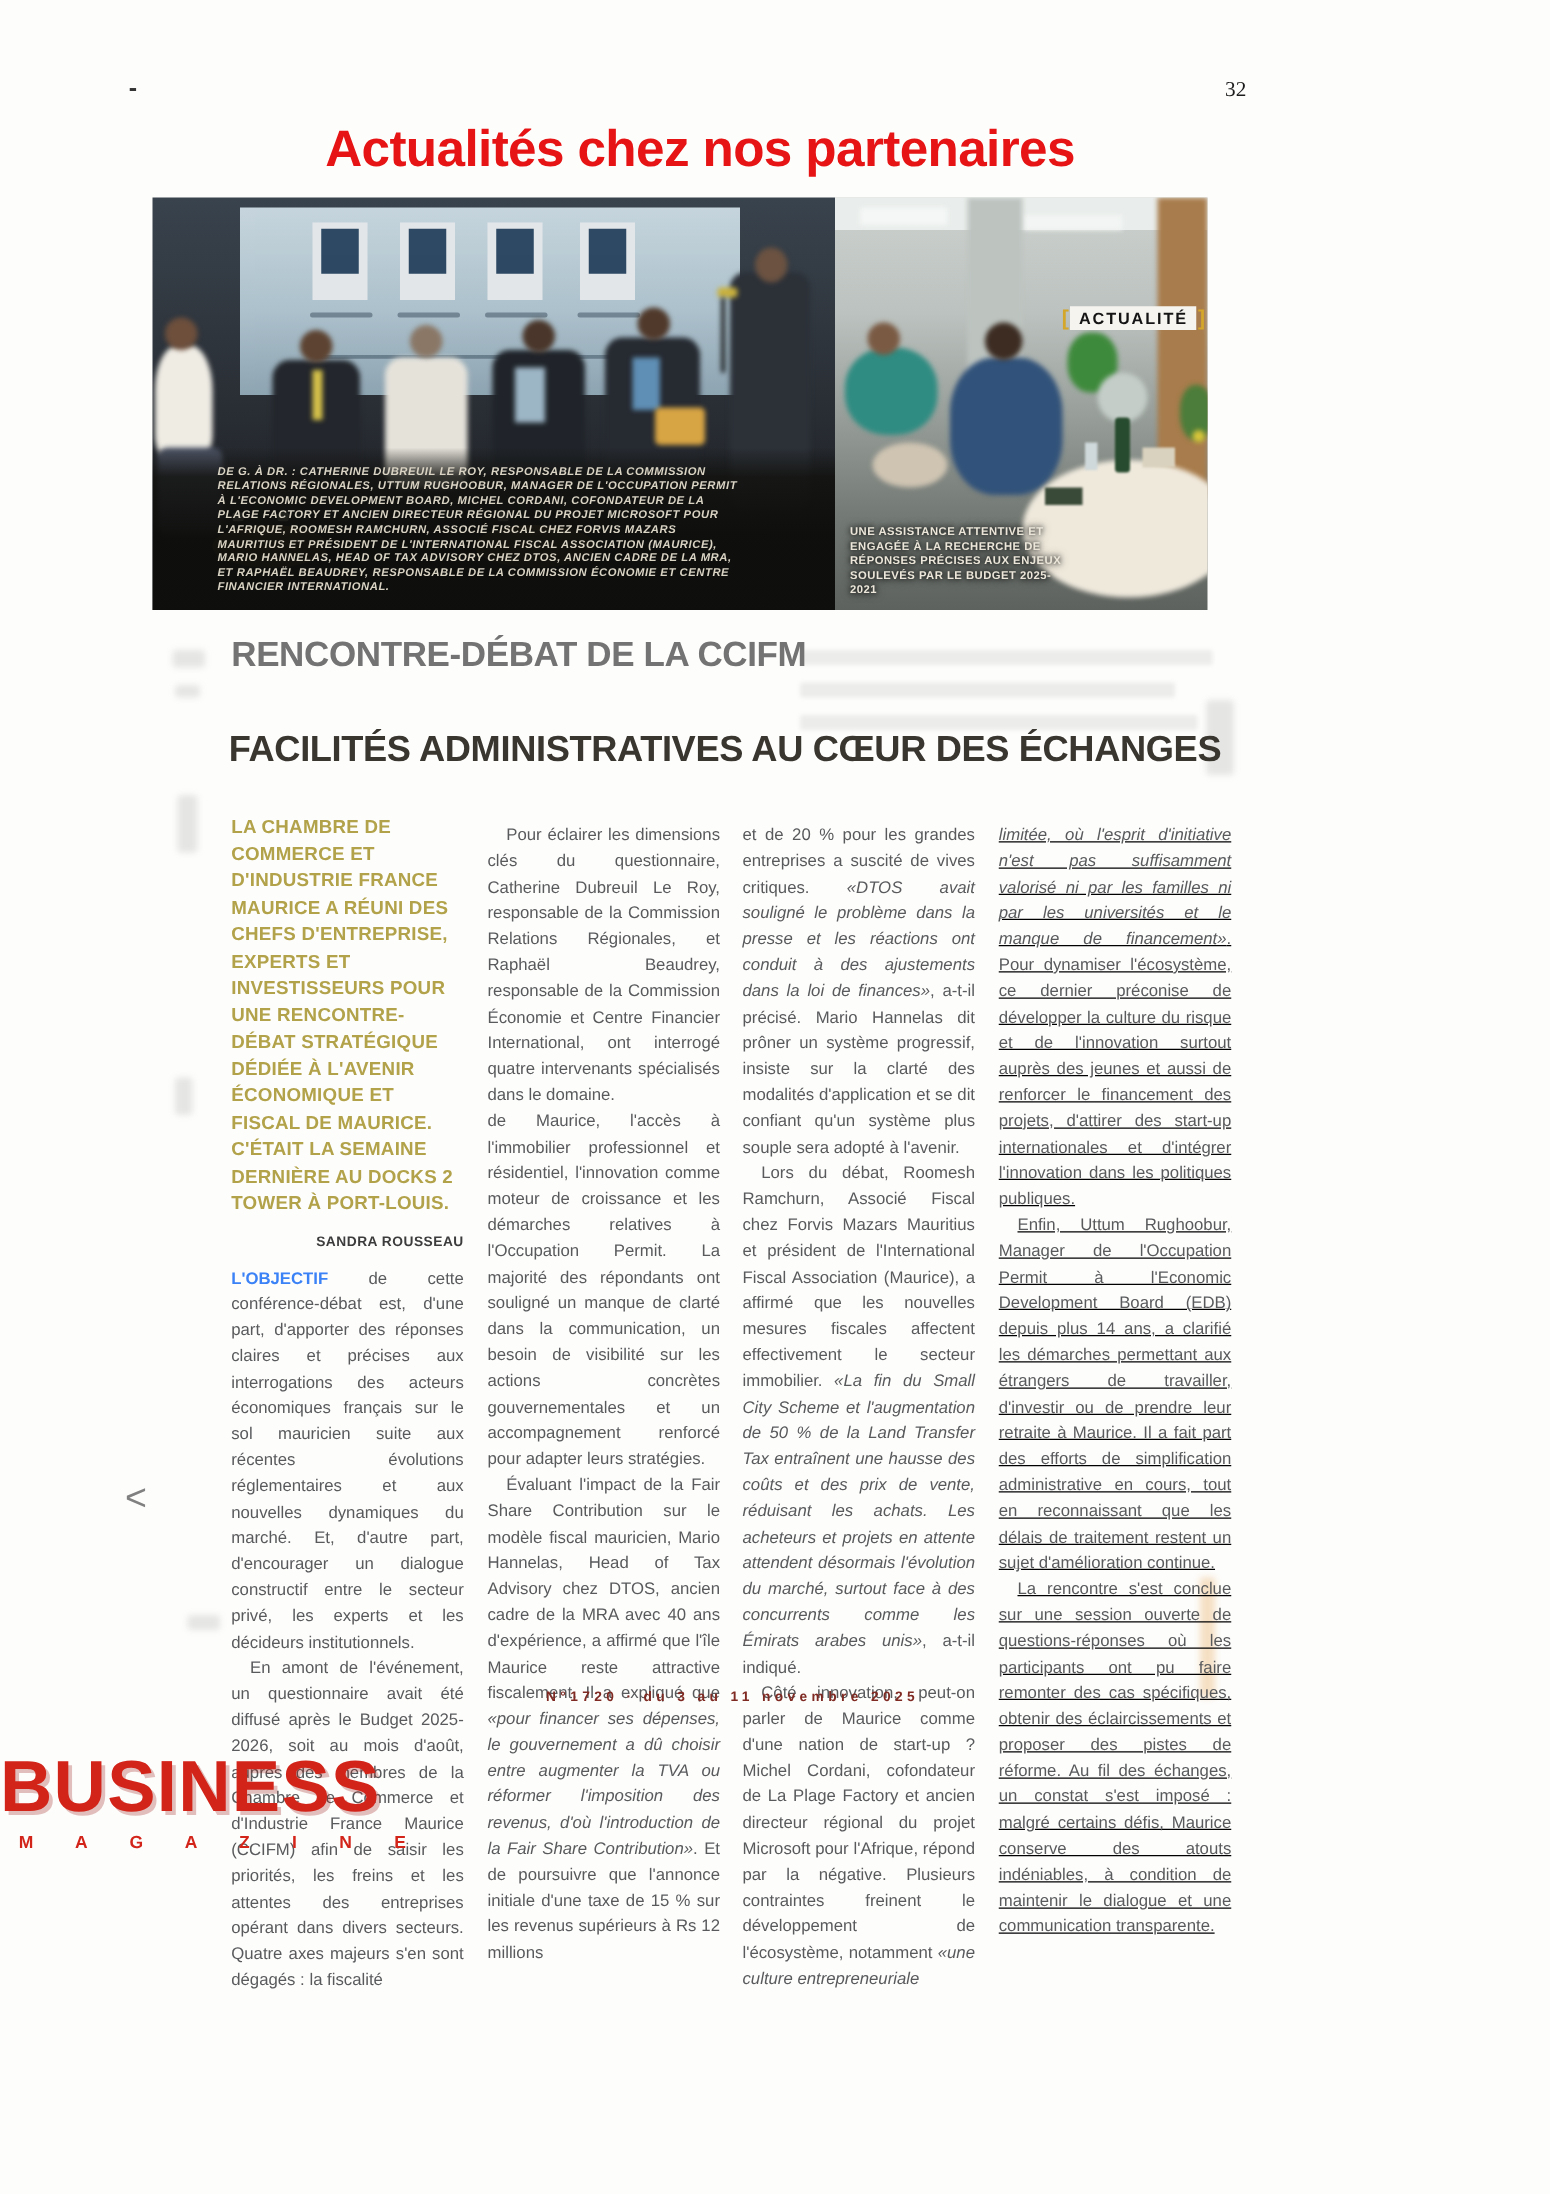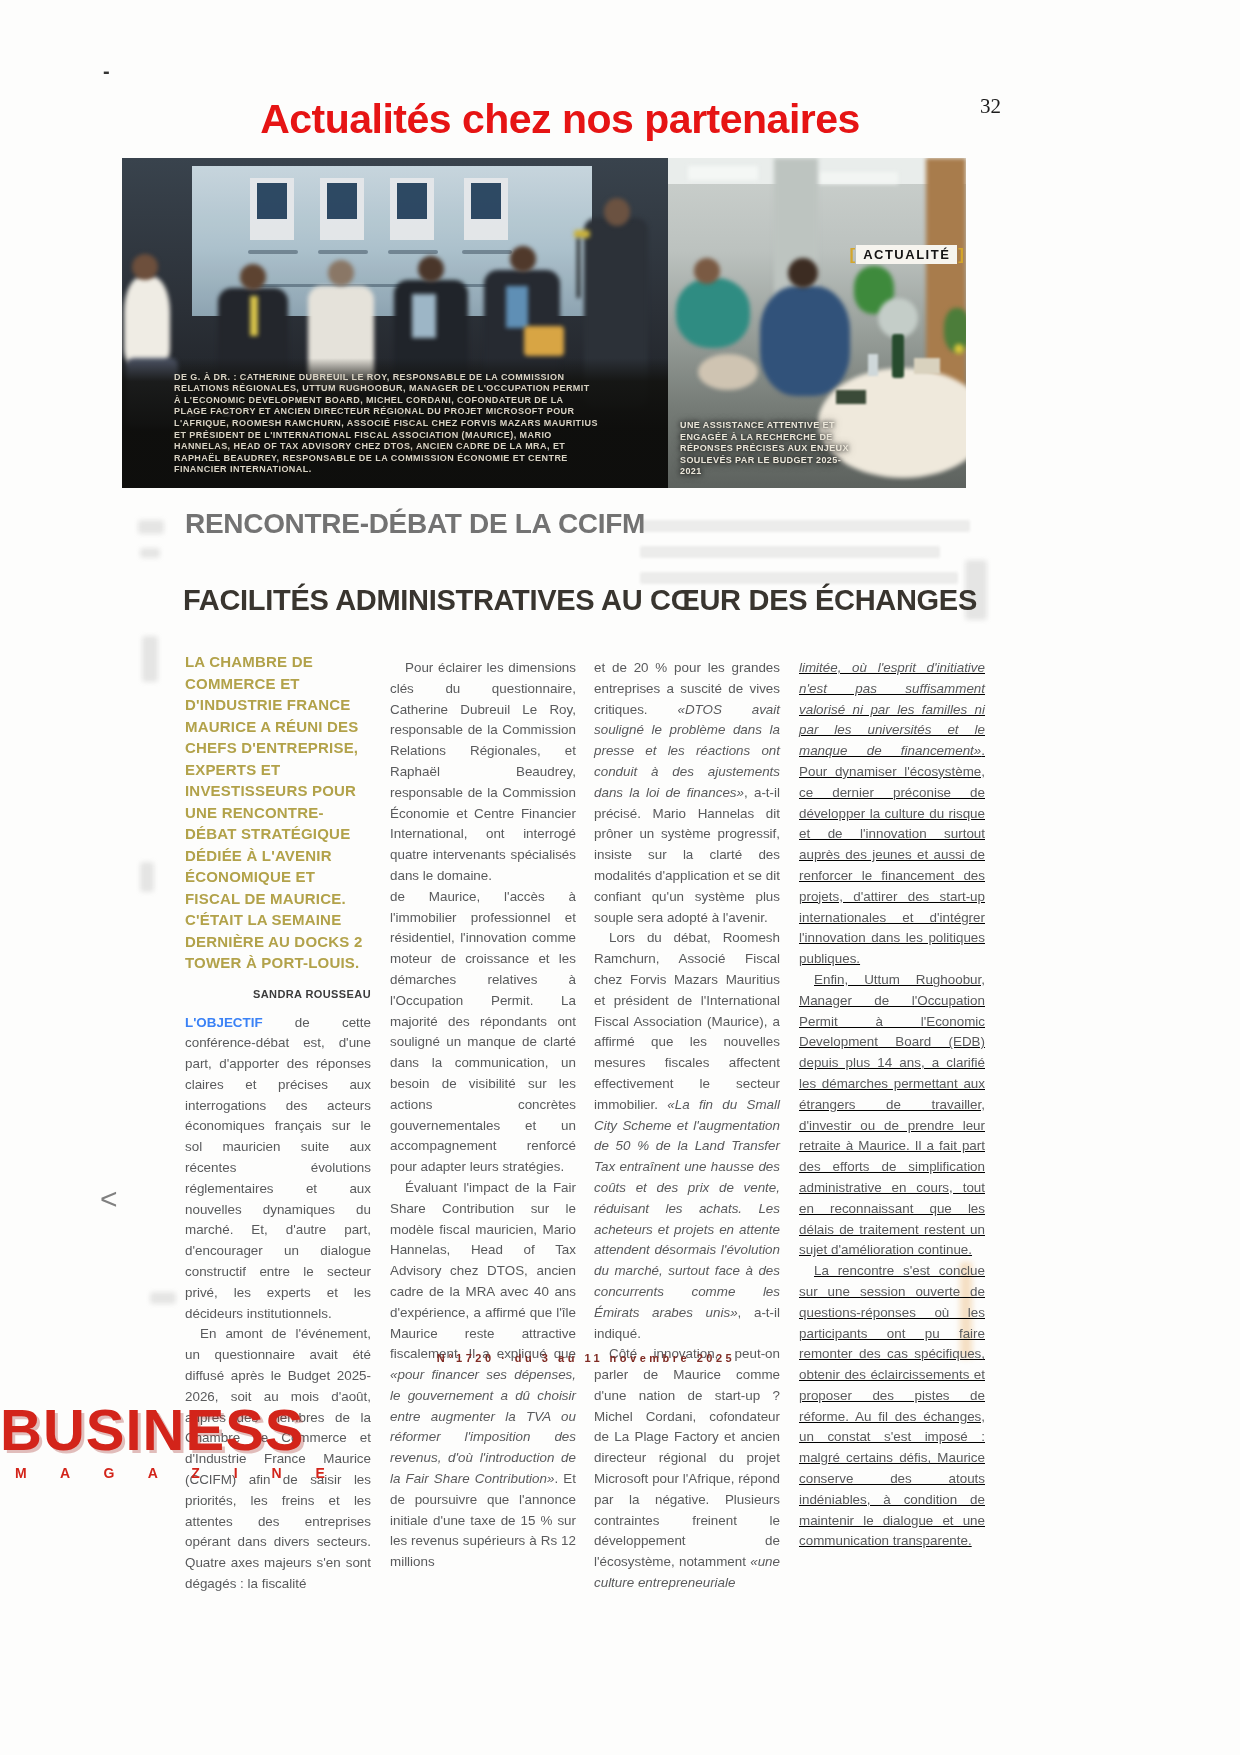--- a/index.html
+++ b/index.html
@@ -1,28 +1,28 @@
 <!DOCTYPE html>
 <html><head>
 <meta charset="utf-8">
 <style>
   html,body{margin:0;padding:0;background:#e9e9e9;}
   .page{position:relative;width:1240px;height:1755px;background:#fdfdfc;margin:0 auto;
         font-family:"Liberation Sans",sans-serif;overflow:hidden;}
 
   .dash{position:absolute;left:103px;top:60px;font-size:20px;font-weight:700;color:#333;}
   .pagenum{position:absolute;left:980px;top:62px;font-family:"Liberation Serif",serif;
-           font-size:21px;color:#1c1c1c;margin-top:32px;}
+           font-size:17px;color:#1c1c1c;}
   .title{position:absolute;left:120px;top:96px;width:880px;margin:0;text-align:center;
          font-size:41px;font-weight:800;color:#e61414;letter-spacing:-.5px;}
 
   
   .photos{position:absolute;left:122px;top:158px;width:844px;height:330px;display:flex;}
   .photo{position:relative;overflow:hidden;}
-  .photo-left{width:546px;height:330px;background:linear-gradient(180deg,#39434d 0%,#2b3037 46%,#1f2227 78%,#17181b 100%);}
+  .photo-left{width:546px;height:330px;background:linear-gradient(180deg,#39434d 0%,#2b3037 46%,#1f2227 78%,#17181b 100%);font-style:italic;}
   .photo-right{width:298px;height:330px;background:linear-gradient(180deg,#ccd1ce 0%,#bcc2bf 28%,#99a09b 52%,#757b76 76%,#5d625e 100%);}
   .blob{position:absolute;filter:blur(2px);}
   
   .screen{position:absolute;left:70px;top:8px;width:400px;height:150px;
           background:linear-gradient(180deg,#d3e2ea 0%,#b7cdd8 55%,#96aebc 100%);opacity:.92;}
   .scard{position:absolute;top:12px;width:44px;height:62px;background:#f2f5f7;}
   .scard::after{content:"";display:block;width:30px;height:36px;margin:5px auto 0;background:#2d4a66;}
   .sline{position:absolute;height:4px;background:rgba(70,90,105,.55);border-radius:2px;}
   
   .rtable{position:absolute;border-radius:50%;background:radial-gradient(ellipse at 50% 40%,#d8a85a,#a4762f 75%);}

